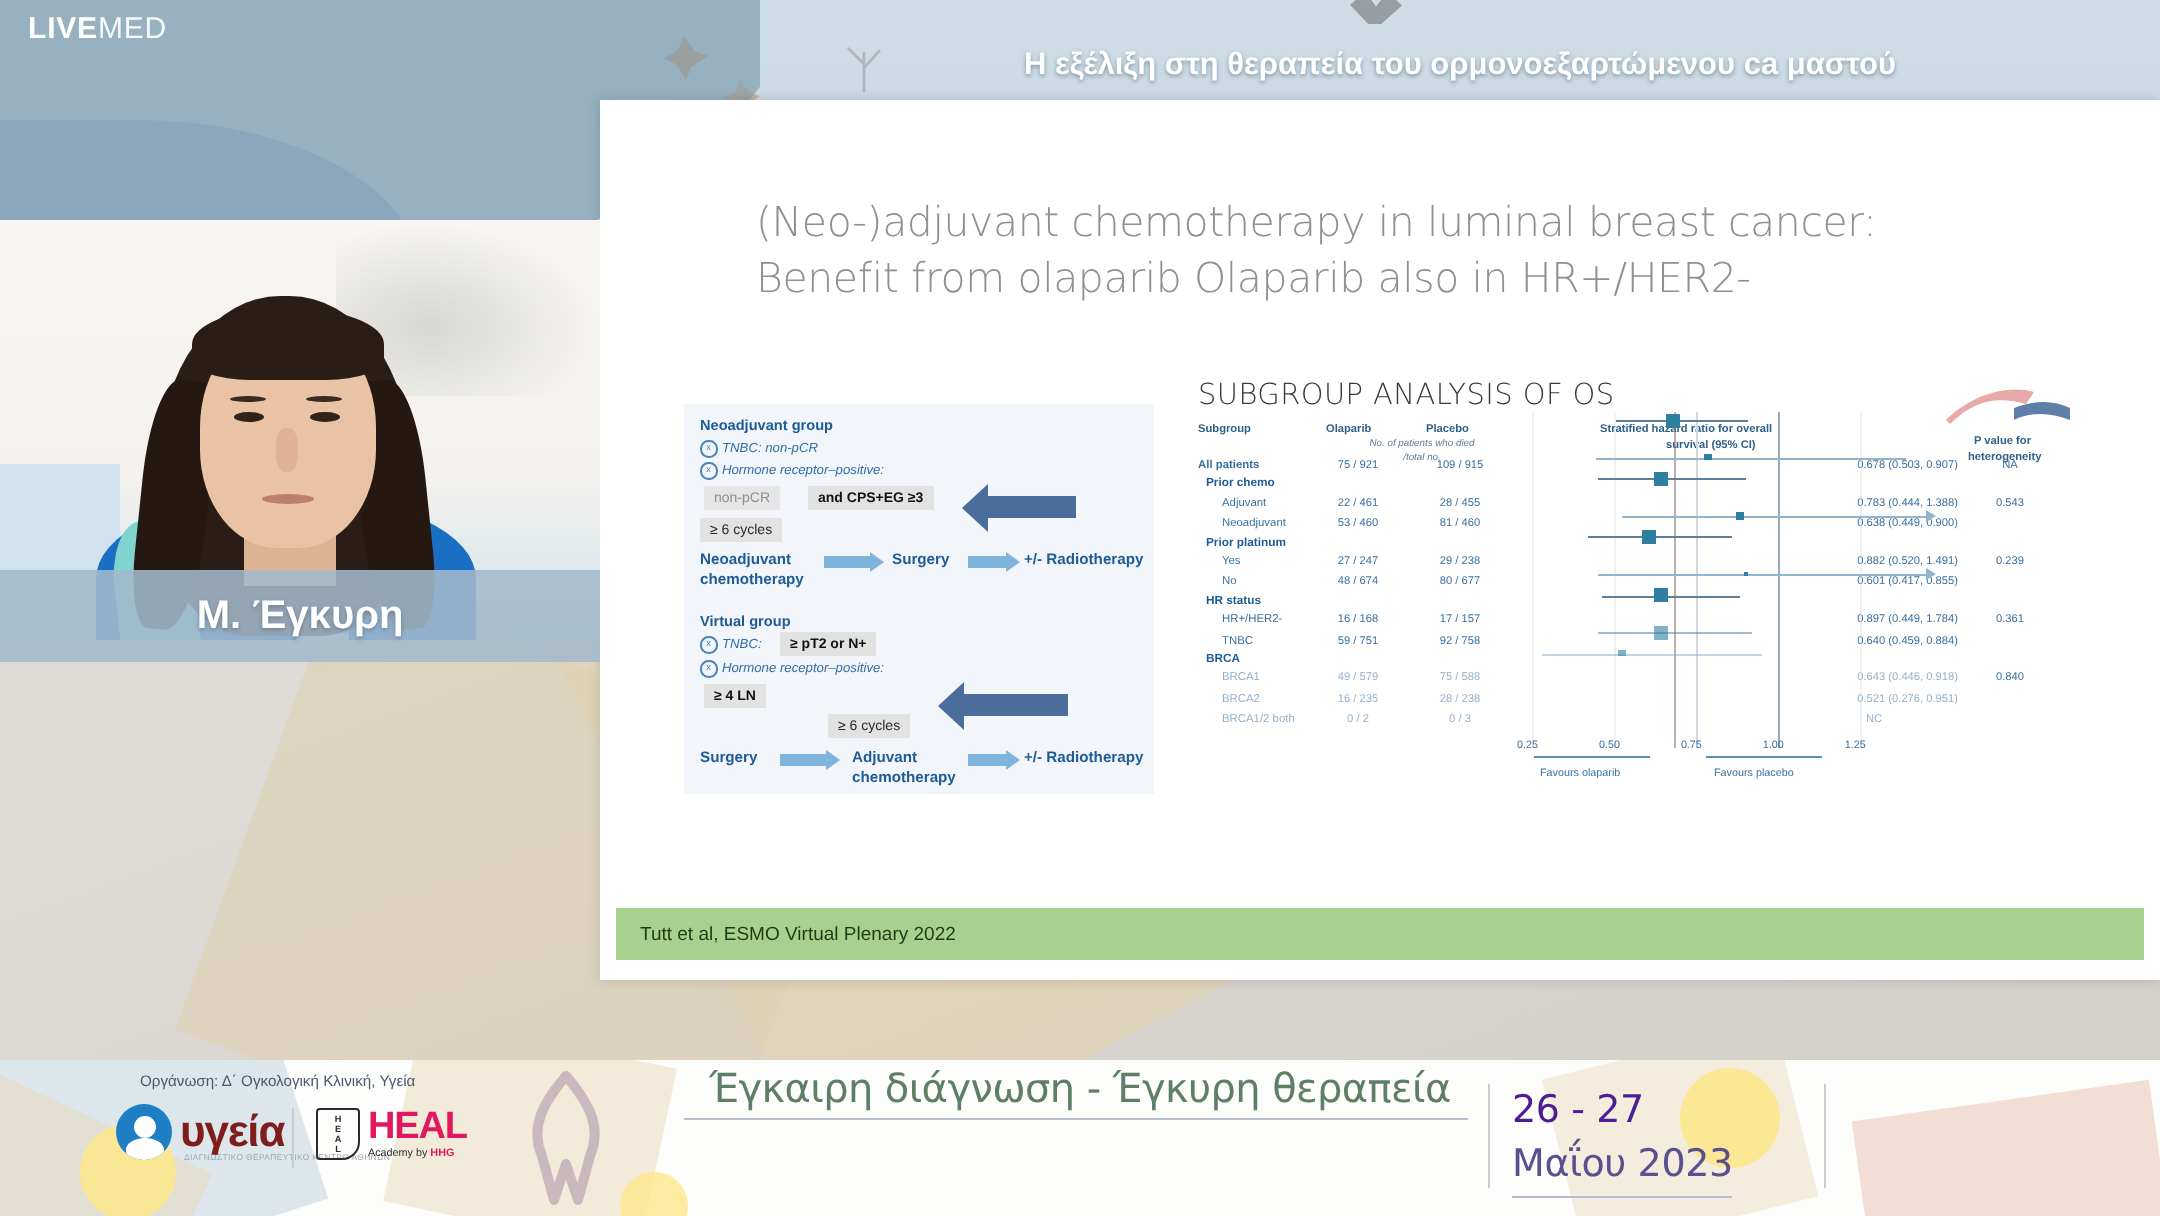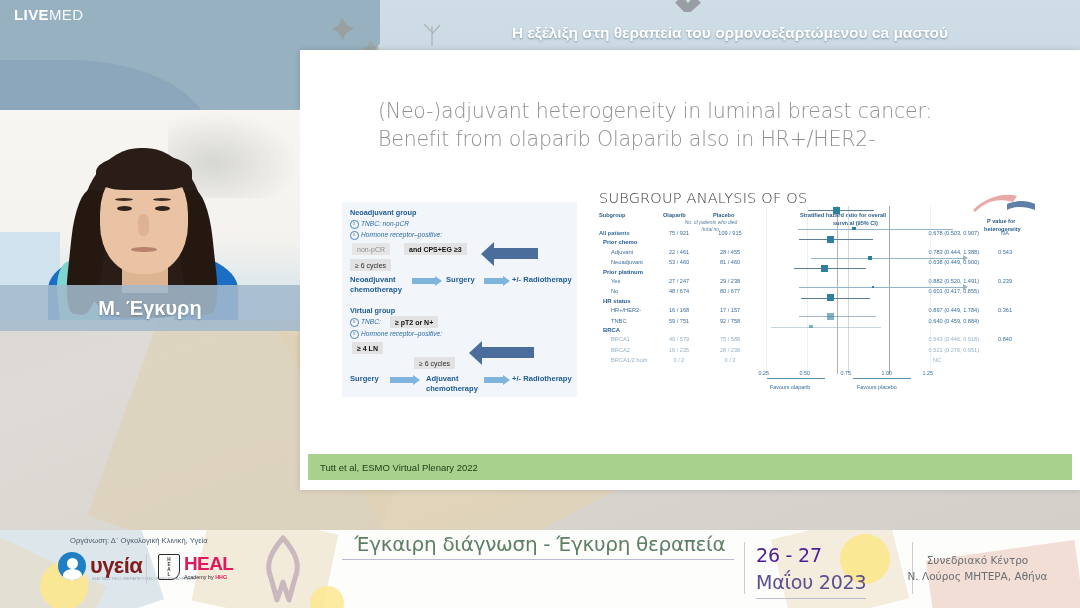--- a/index.html
+++ b/index.html
@@ -274,21 +274,21 @@
   <div id="cam-nose"></div>
   <div id="cam-mouth"></div>
 </div>
 <div id="name-plate">
   <span class="txt">Μ. Έγκυρη</span>
 </div>
 
 <div id="slide">
 
   <div id="slide-title">
-    <span>(Neo-)adjuvant heterogeneity in luminal breast cancer:</span>
+    <span>(Neo-)adjuvant chemotherapy in luminal breast cancer:</span>
     <span class="l2">Benefit from olaparib Olaparib also in HR+/HER2-</span>
   </div>
 
   <div id="diagram">
 
     <div class="dg-group-title" style="left:8px;top:6px;">Neoadjuvant group</div>
 
     <div class="dg-bullet-row" style="left:8px;top:18px;">
       <span class="dg-circle">x</span><i>TNBC: non-pCR</i>
     </div>
@@ -496,17 +496,13 @@
   </div>
 
   <div id="bn-divider1"></div>
   <div id="bn-date">
     <div class="d1">26 - 27</div>
     <div class="d2">Μαΐου 2023</div>
   </div>
   <div id="bn-date-rule"></div>
   <div id="bn-divider2"></div>
 
-  <div id="bn-venue">
-    <div>Συνεδριακό Κέντρο</div>
-    <div>Ν. Λούρος ΜΗΤΕΡΑ, Αθήνα</div>
-  </div>
 </div>
 
 </body></html>

